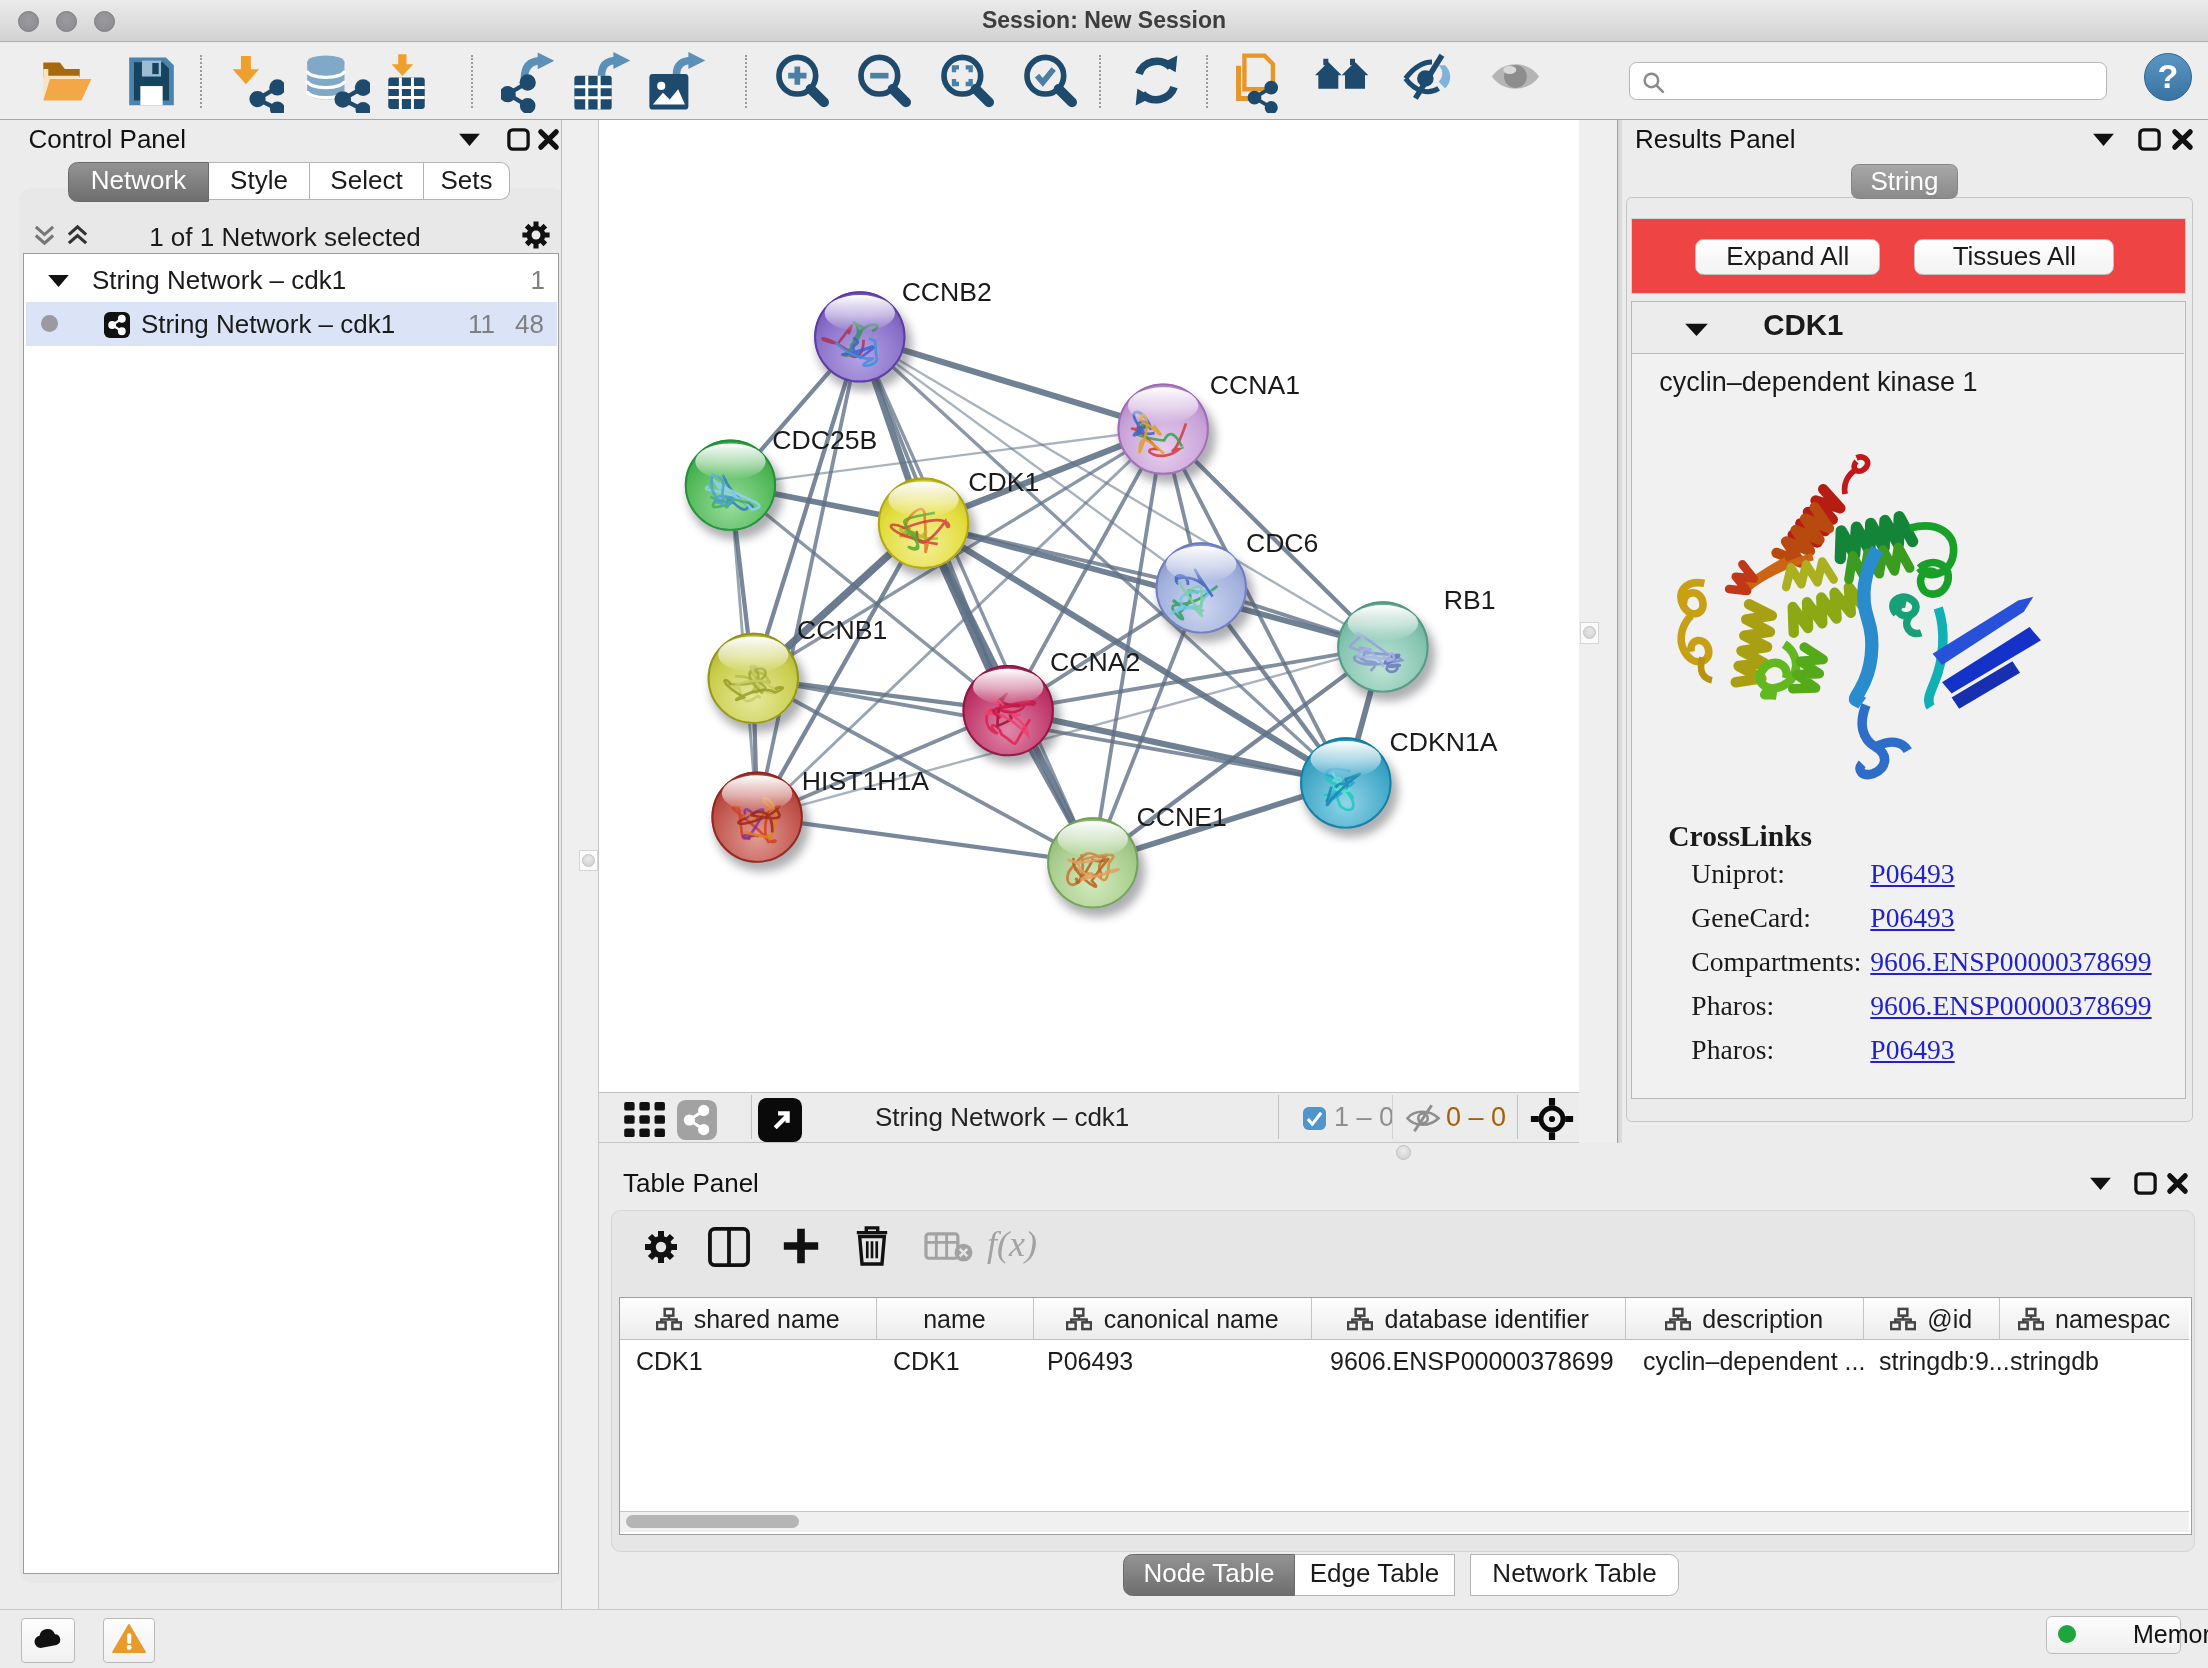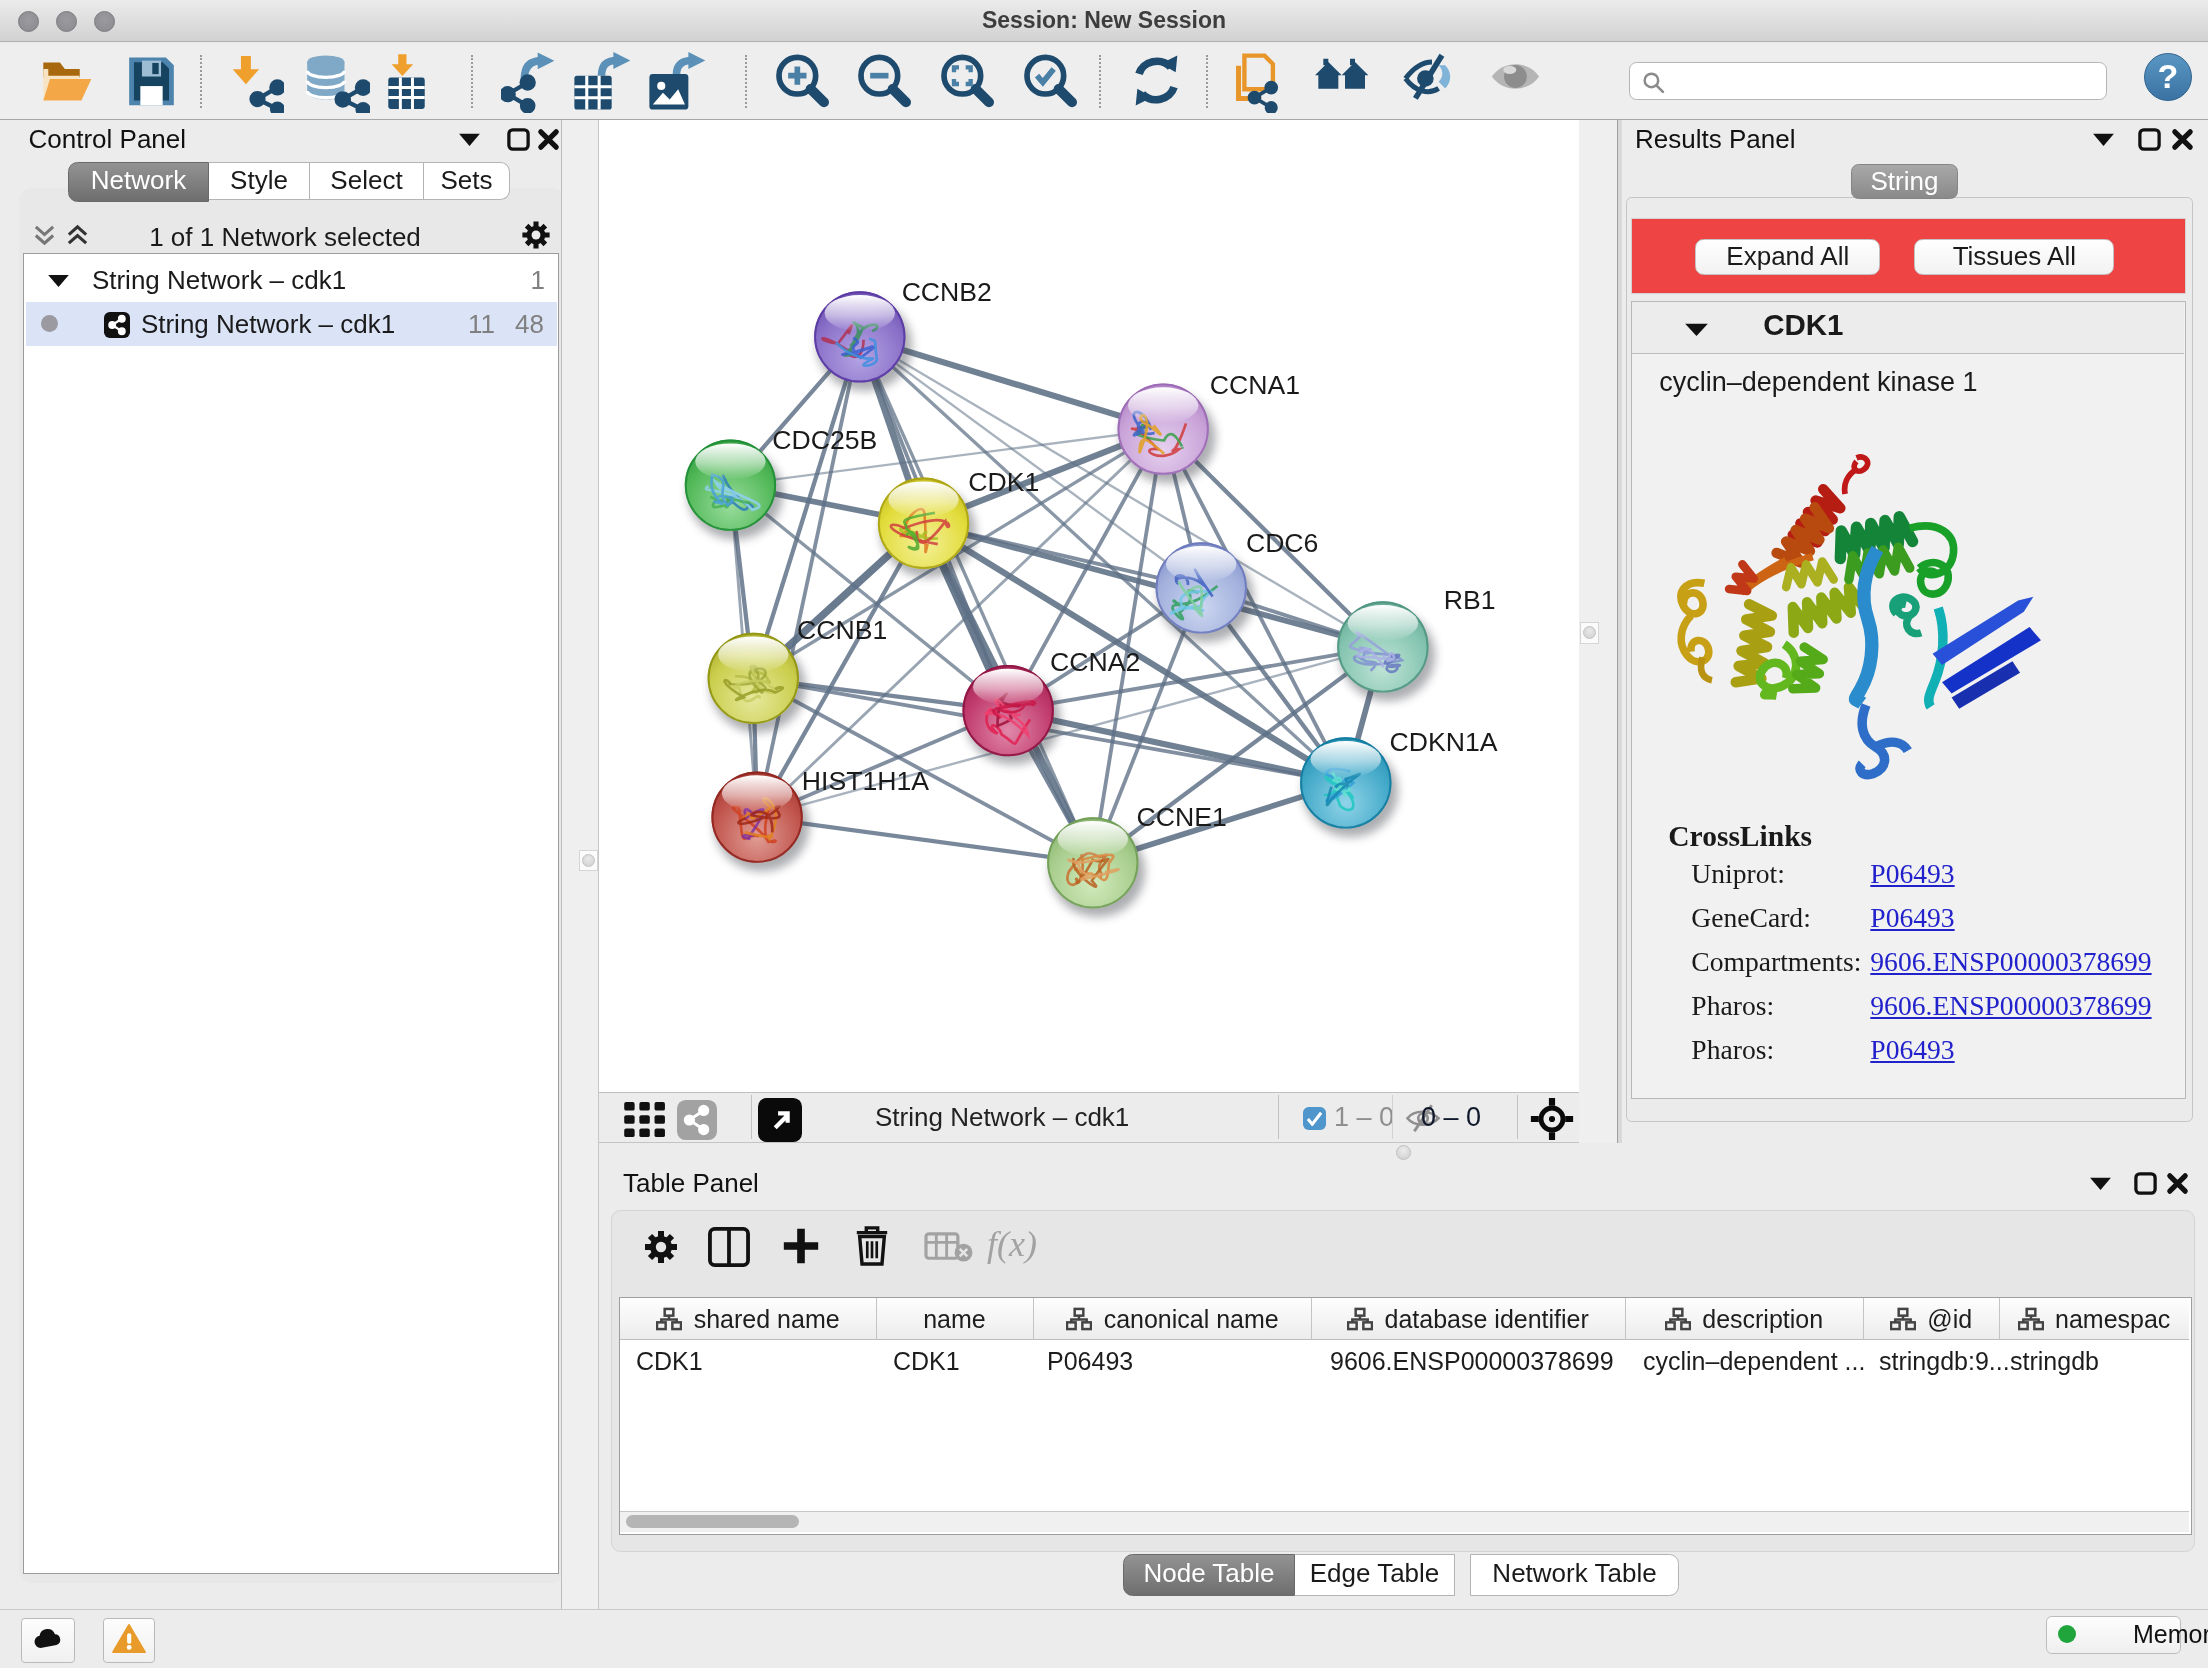--- a/index.html
+++ b/index.html
@@ -522,21 +522,21 @@
         <path d="M2 9l5 6L17 2" stroke="#fff" stroke-width="3.4" fill="none"></path>
       </svg>
     </div>
   <div class="abs" style="left:735px;top:0;height:51px;line-height:49px;font-size:27px;color:#8e8e8e;">1 – 0</div>
     <div class="abs" style="left:793px;top:1.9px;height:44px;border-left:1.9px solid #d2d2d2;"></div>
   <svg class="abs" style="left:805px;top:11.4px;" width="38" height="28.5" viewBox="0 0 44 32">
     <path d="M4 16 C12 6 30 6 40 16 C30 26 12 26 4 16z" fill="none" stroke="#8e8e8e" stroke-width="3"></path>
     <circle cx="22" cy="16" r="5.5" fill="none" stroke="#8e8e8e" stroke-width="3"></circle>
     <path d="M32 1L12 31" stroke="#8e8e8e" stroke-width="3.4"></path>
   </svg>
-  <div class="abs" style="left:822px;top:0;height:51px;line-height:49px;font-size:27px;color:#0f172a;">0 – 0</div>
+  <div class="abs" style="left:847px;top:0;height:51px;line-height:49px;font-size:27px;color:#a16207;">0 – 0</div>
   <div class="abs" style="left:918px;top:1.9px;height:44px;border-left:1.9px solid #c2c2c2;"></div>
   <svg class="abs" style="left:931px;top:3.8px;" width="44" height="44" viewBox="0 0 50 50">
     <circle cx="25" cy="25" r="12.5" fill="none" stroke="#0a0a0a" stroke-width="5.5"></circle>
     <path d="M25 1v9M25 40v9M1 25h9M40 25h9" stroke="#0a0a0a" stroke-width="7"></path>
     <circle cx="25" cy="25" r="3.5" fill="#0a0a0a"></circle>
   </svg>
 </div>
 
 <div id="rpanel" class="abs">
   <div class="abs ptitle" style="left:17px;top:3.8px;">Results Panel</div>

